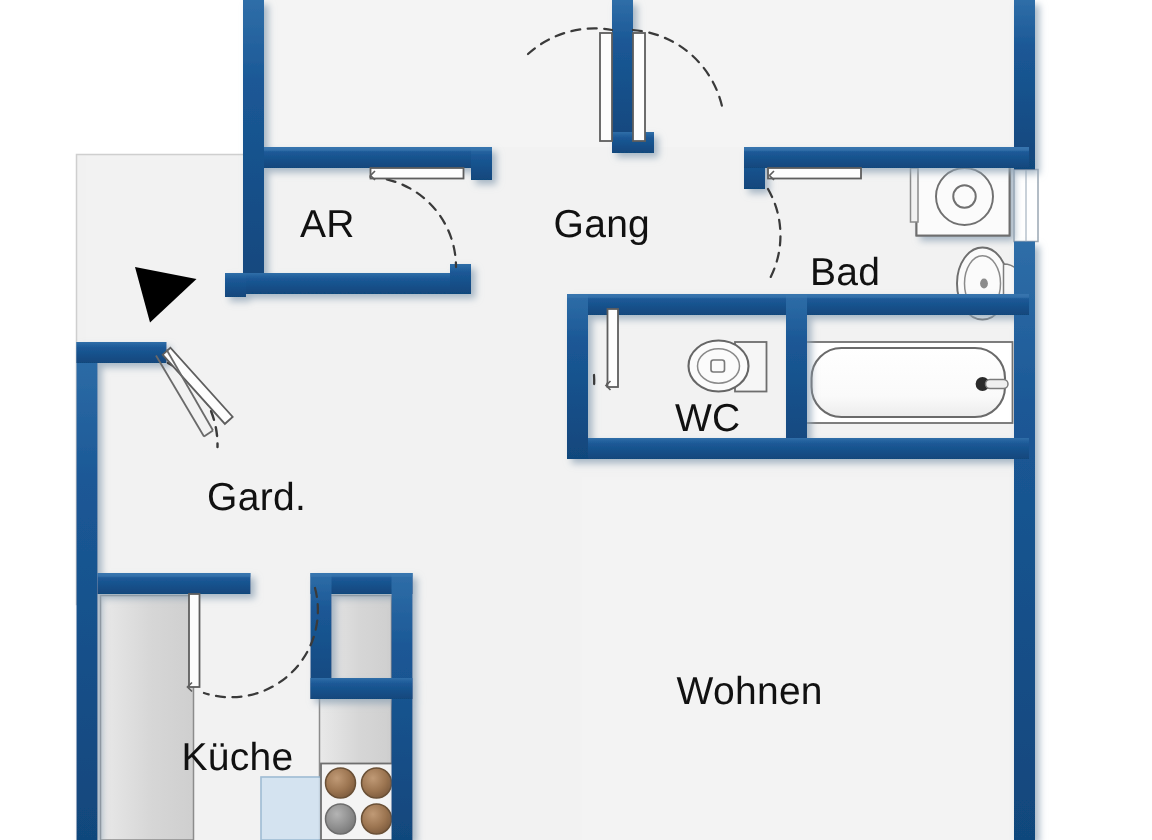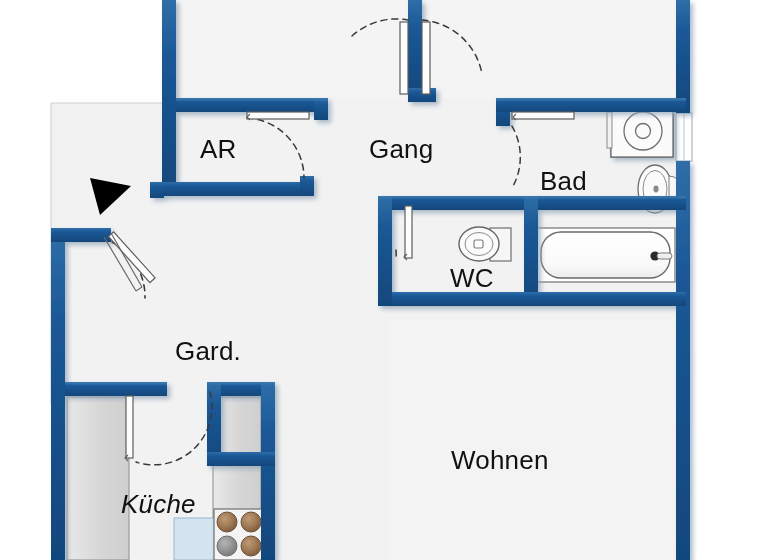--- a/index.html
+++ b/index.html
@@ -29,22 +29,22 @@
     font-weight: 400;
     letter-spacing: 0.2px;
     white-space: nowrap;
     user-select: none;
   }
   .lbl-ar     { left: 200px; top: 134px; }
   .lbl-gang   { left: 369px; top: 134px; }
   .lbl-bad    { left: 540px; top: 166px; }
   .lbl-wc     { left: 426px; top: 263px; margin-left: 24px; }
   .lbl-diele  { left: 226px; top: 256px; }
-  .lbl-gard   { left: 138px; top: 336px; margin-left: 37px; }
-  .lbl-kueche { left: 121px; top: 489px; font-style: italic; }
+  .lbl-gard   { left: 138px; top: 316px; }
+  .lbl-kueche { left: 121px; top: 489px; }
   .lbl-wohnen { left: 451px; top: 445px; }
 </style>
 </head>
 <body>
 
 <div id="plan">
 
   <svg viewBox="0 0 768 560" xmlns="http://www.w3.org/2000/svg">
 
     <defs>

